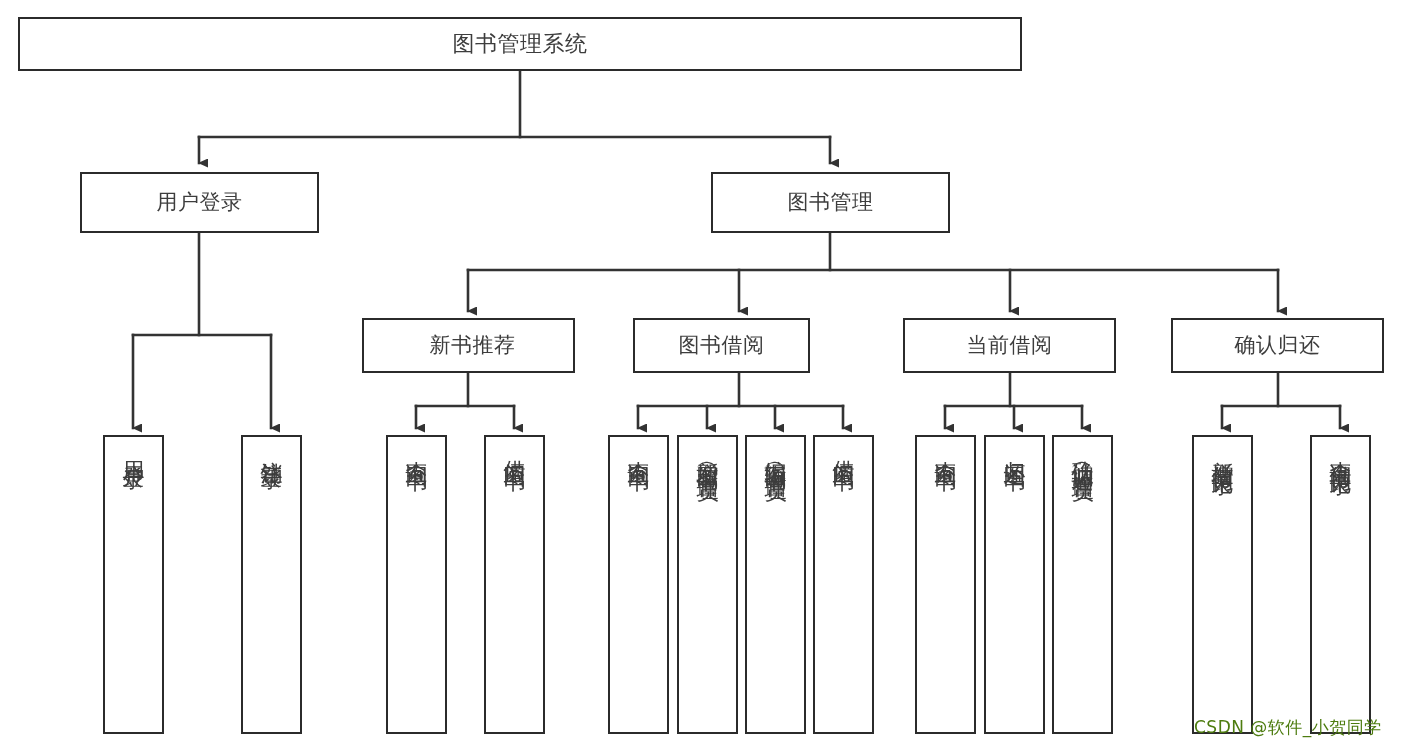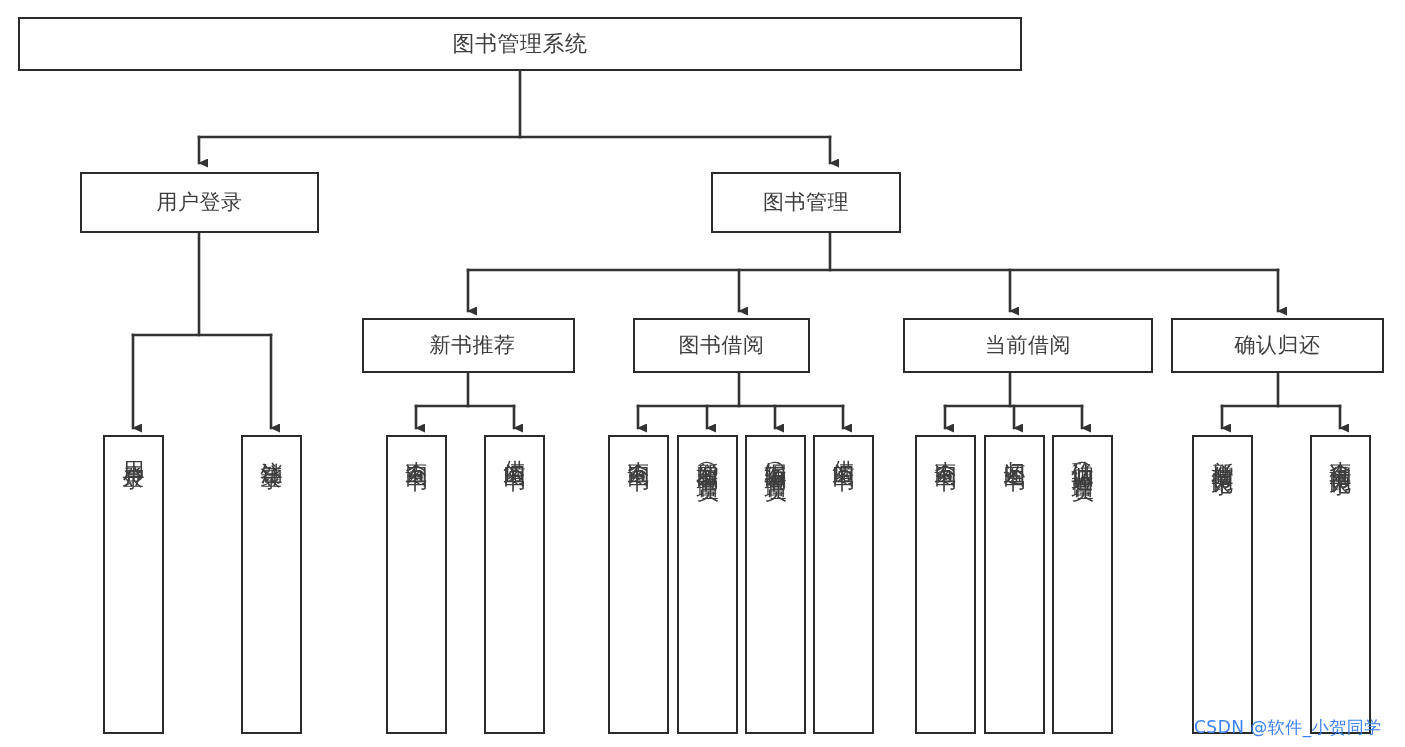--- a/index.html
+++ b/index.html
@@ -57,21 +57,21 @@
     writing-mode: vertical-rl;
     text-orientation: upright;
     font-size: 22px;
     line-height: 1.0;
     letter-spacing: 3px;
     white-space: nowrap;
   }
   .watermark {
     position: absolute;
     font-size: 17px;
-    color: #3b82f6;
+    color: #4d7c0f;
     white-space: nowrap;
     z-index: 3;
     letter-spacing: 0.5px;
   }
 </style>
 </head>
 <body>
 
 <div id="canvas">
 
@@ -125,31 +125,31 @@
     </g>
   </svg>
 
   <div class="node tier-root" style="left:18px; top:17px; width:1004px; height:54px;">
     <span class="node-label">图书管理系统</span>
   </div>
 
   <div class="node tier-1" style="left:80px; top:172px; width:239px; height:61px;">
     <span class="node-label">用户登录</span>
   </div>
-  <div class="node tier-1" style="left:711px; top:172px; width:190px; height:61px;">
+  <div class="node tier-1" style="left:711px; top:172px; width:239px; height:61px;">
     <span class="node-label">图书管理</span>
   </div>
 
   <div class="node tier-2" style="left:362px; top:318px; width:213px; height:55px;padding-left:8px;">
     <span class="node-label">新书推荐</span>
   </div>
   <div class="node tier-2" style="left:633px; top:318px; width:177px; height:55px;">
     <span class="node-label">图书借阅</span>
   </div>
-  <div class="node tier-2" style="left:903px; top:318px; width:250px; height:55px;">
+  <div class="node tier-2" style="left:903px; top:318px; width:213px; height:55px;">
     <span class="node-label">当前借阅</span>
   </div>
   <div class="node tier-2" style="left:1171px; top:318px; width:213px; height:55px;">
     <span class="node-label">确认归还</span>
   </div>
 
   <div class="node tier-leaf" style="left:103px; top:435px; width:61px; height:299px;">
     <span class="node-label">用户登录</span>
   </div>
   <div class="node tier-leaf" style="left:241px; top:435px; width:61px; height:299px;">

